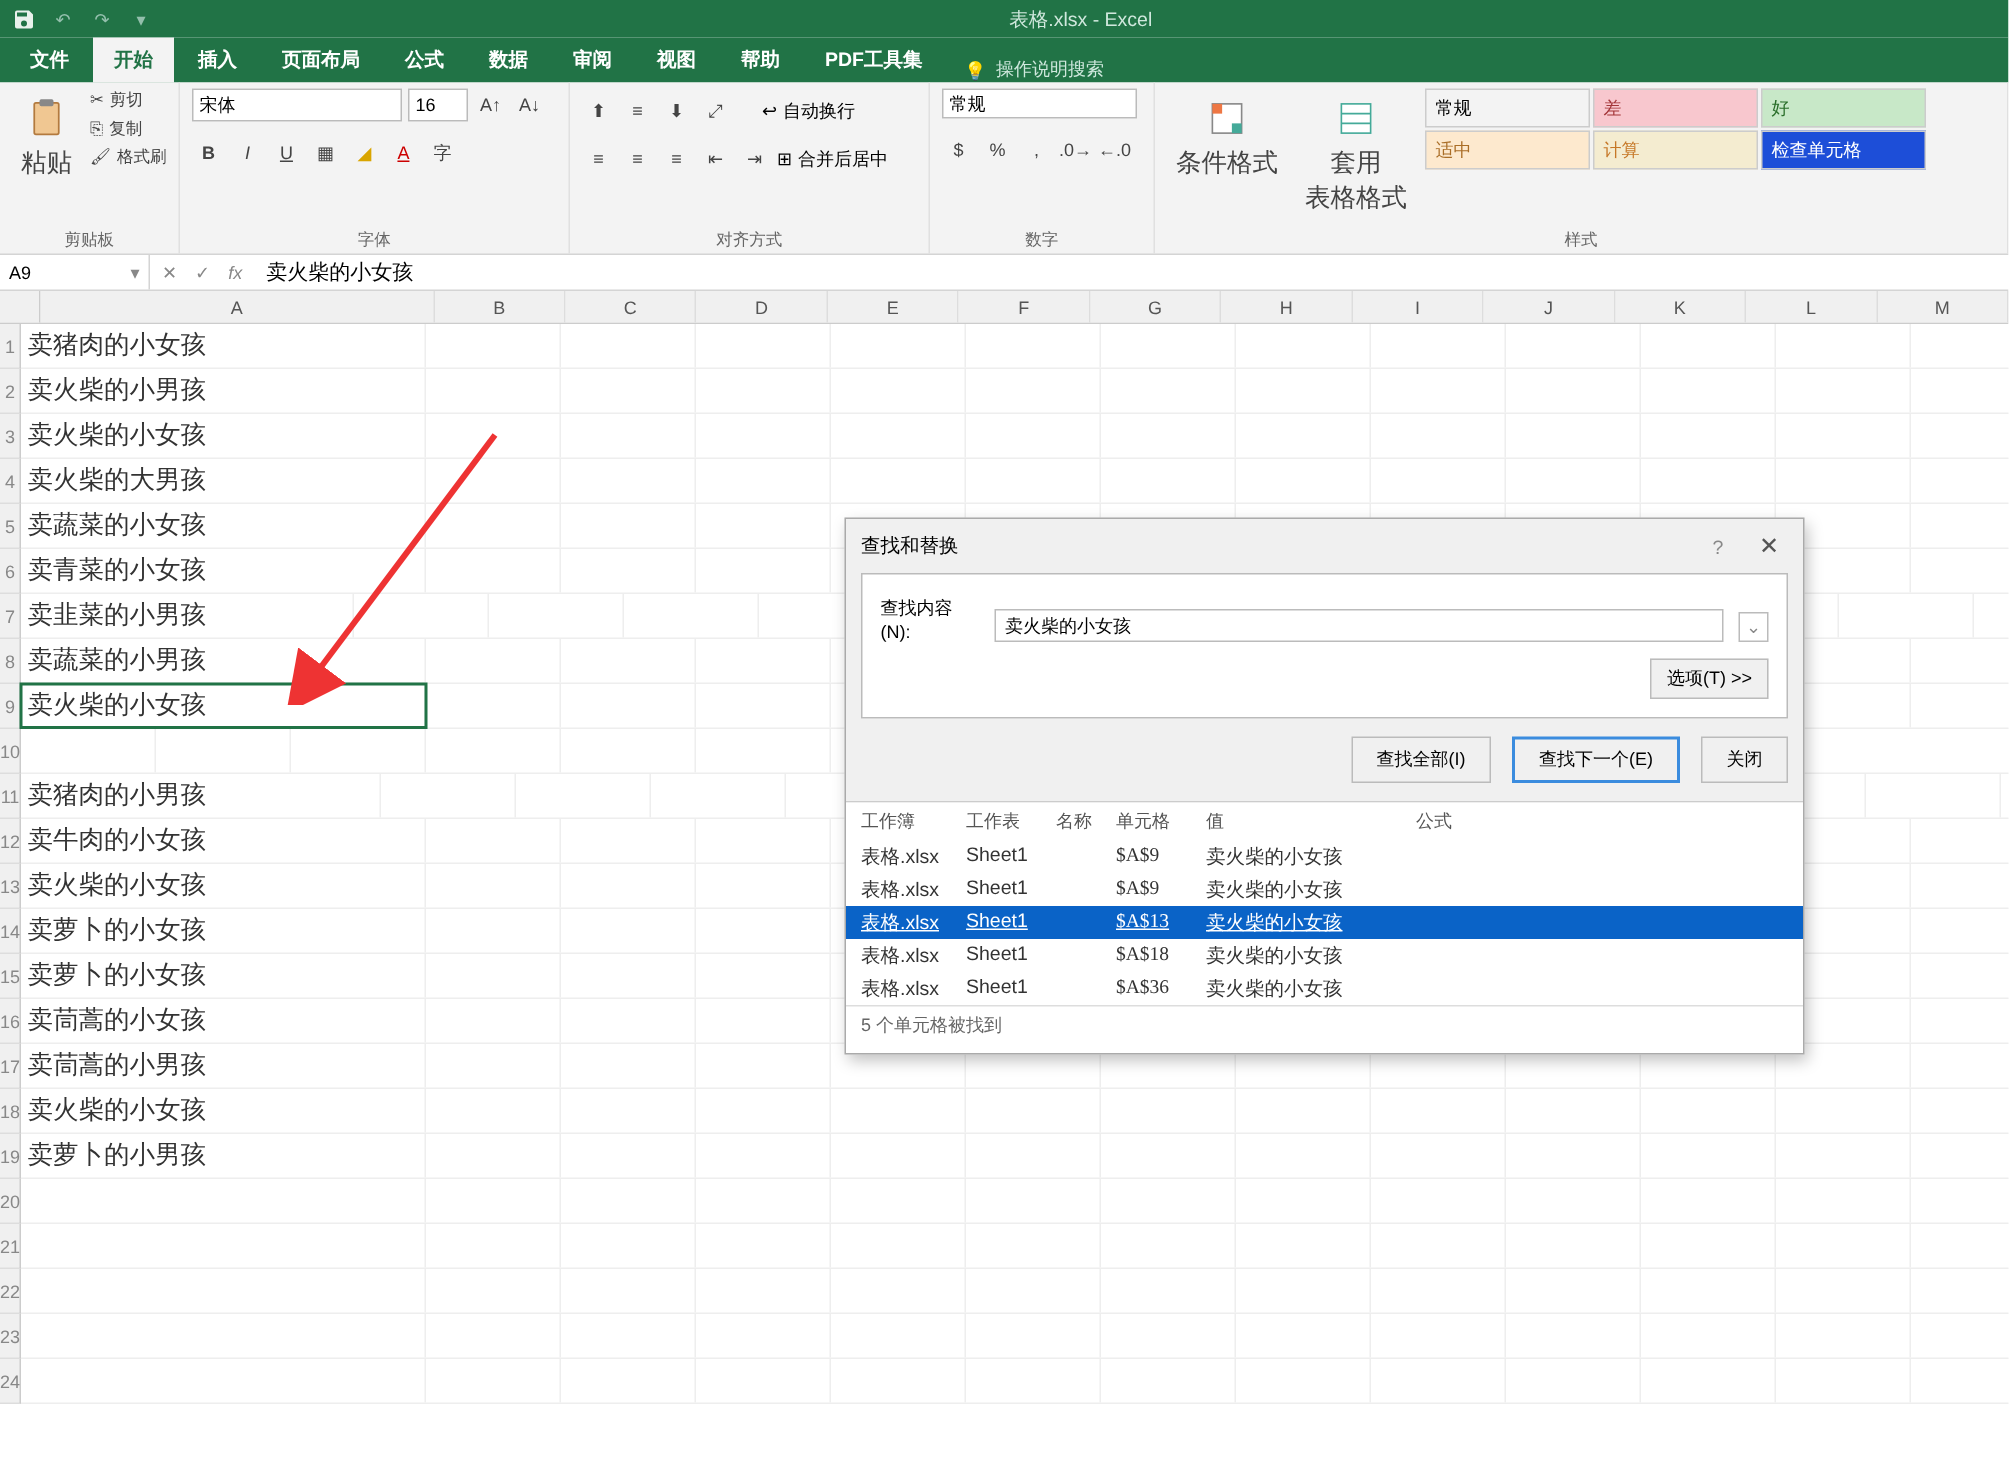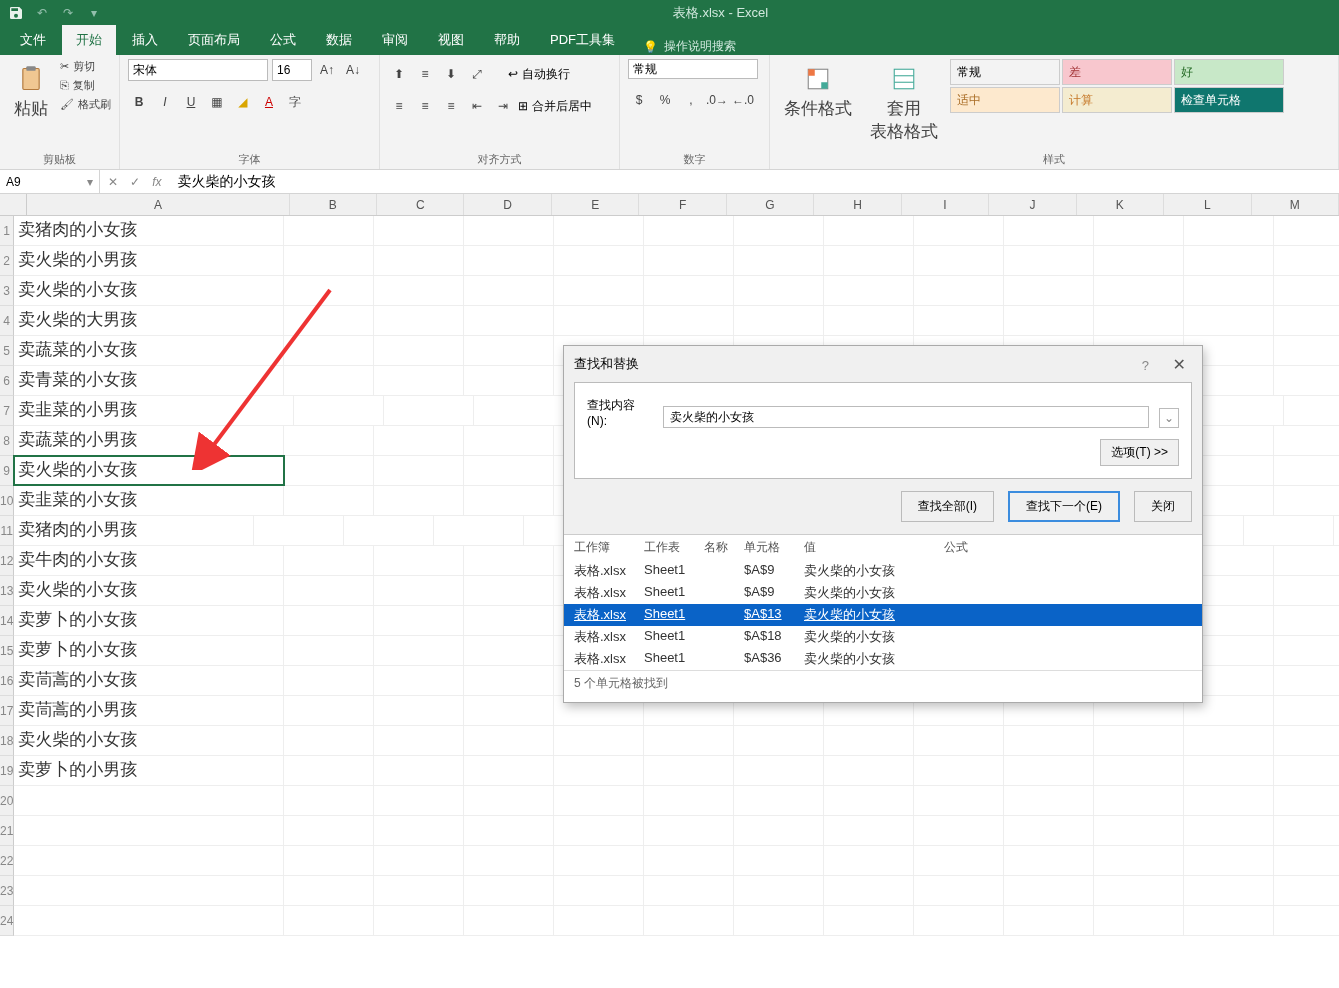--- a/index.html
+++ b/index.html
@@ -6,21 +6,21 @@
 body { background: #fff; font-size: 12px; overflow: hidden; width: 1339px; height: 988px; position: relative; }
 
 
 .titlebar { background: #217346; height: 25px; display: flex; align-items: center; color: #fff; }
 .qat { display: flex; align-items: center; padding-left: 8px; gap: 10px; }
 .qat .icon { width: 16px; height: 16px; opacity: 0.9; display: flex; align-items: center; justify-content: center; }
 .title-center { flex: 1; text-align: center; font-size: 13px; color: #d0e8dd; }
 
 
 .ribbon-tabs { background: #217346; height: 30px; display: flex; align-items: flex-end; padding-left: 6px; gap: 2px; color: #fff; }
-.ribbon-tab { padding: 6px 14px; font-size: 13px; cursor: pointer; }
+.ribbon-tab { padding: 6px 14px; font-size: 13px; cursor: pointer; font-weight: bold; }
 .ribbon-tab.active { background: #f3f3f3; color: #217346; }
 .ribbon-search { display: flex; align-items: center; margin-left: 12px; gap: 6px; color: #cfe8dd; }
 
 
 .ribbon { background: #f3f3f3; border-bottom: 1px solid #d4d4d4; height: 115px; display: flex; }
 .ribbon-group { border-right: 1px solid #e0e0e0; padding: 4px 8px 2px 8px; display: flex; flex-direction: column; justify-content: space-between; }
 .ribbon-group-label { text-align: center; font-size: 11px; color: #666; padding-top: 2px; }
 .group-content { display: flex; align-items: flex-start; gap: 6px; flex: 1; }
 .big-btn { display: flex; flex-direction: column; align-items: center; justify-content: flex-end; padding: 4px 6px; font-size: 17px; color: #444; }
 .big-btn .icon-box { width: 32px; height: 32px; margin-bottom: 2px; display: flex; align-items: center; justify-content: center; }
@@ -70,21 +70,21 @@
 .dlg-btn.primary { border: 2px solid #3b8cde; }
 
 .results { background: #fff; margin: 0; padding: 0 0 6px 0; }
 .results-header { display: flex; padding: 4px 10px; font-size: 12px; color: #555; }
 .results-row { display: flex; padding: 2px 10px; font-size: 13px; color: #333; }
 .results-row.selected { background: #0a63c7; color: #fff; }
 .results-row.selected span { text-decoration: underline; }
 .col-wb { width: 70px; }
 .col-ws { width: 60px; }
 .col-nm { width: 40px; }
-.col-cell { width: 60px; }
+.col-cell { width: 60px; font-family: Liberation Serif, serif; }
 .col-val { width: 140px; }
 .col-fm { flex: 1; }
 .results-status { padding: 4px 10px; font-size: 12px; color: #666; border-top: 1px solid #ddd; }
 
 
 .arrow { position: absolute; pointer-events: none; }
 
 svg.icon-svg { width: 100%; height: 100%; }
 </style>
 </head>
@@ -244,21 +244,21 @@
           </div>
         <span style="white-space:pre-line;text-align:center">套用
 表格格式</span>
       </div>
       <div style="display:grid;grid-template-columns:repeat(3,110px);gap:2px">
         <div class="style-cell">常规</div>
         <div class="style-cell" style="background:#f8c7ce;color:#a4373a">差</div>
         <div class="style-cell" style="background:#c8e8c8;color:#2a6e2a">好</div>
         <div class="style-cell" style="background:#fde9ce;color:#aa6e27">适中</div>
         <div class="style-cell" style="background:#f4ecd0;color:#c67828">计算</div>
-        <div class="style-cell" style="background:#0f766e;color:#fff">检查单元格</div>
+        <div class="style-cell" style="background:#1d4ed8;color:#fff">检查单元格</div>
       </div>
     </div>
     <div class="ribbon-group-label">样式</div>
   </div>
 </div>
 
 <div class="formula-bar">
   <div class="name-box">
     <span>A9</span>
     <span style="color:#888">▾</span>
@@ -400,21 +400,21 @@
           <div class="cell" style="width:90px"></div>
           <div class="cell" style="width:90px"></div>
           <div class="cell" style="width:90px"></div>
           <div class="cell" style="width:90px"></div>
           <div class="cell" style="width:90px"></div>
           <div class="cell" style="width:90px"></div>
           <div class="cell" style="width:90px"></div>
           <div class="cell" style="width:90px"></div>
         </div>
         <div class="cell-row">
-          <div class="cell" style="width:280px">卖韭菜的小男孩</div>
+          <div class="cell" style="width:222px">卖韭菜的小男孩</div>
           <div class="cell" style="width:90px"></div>
           <div class="cell" style="width:90px"></div>
           <div class="cell" style="width:90px"></div>
           <div class="cell" style="width:90px"></div>
           <div class="cell" style="width:90px"></div>
           <div class="cell" style="width:90px"></div>
           <div class="cell" style="width:90px"></div>
           <div class="cell" style="width:90px"></div>
           <div class="cell" style="width:90px"></div>
           <div class="cell" style="width:90px"></div>
@@ -445,21 +445,20 @@
           <div class="cell" style="width:90px"></div>
           <div class="cell" style="width:90px"></div>
           <div class="cell" style="width:90px"></div>
           <div class="cell" style="width:90px"></div>
           <div class="cell" style="width:90px"></div>
           <div class="cell" style="width:90px"></div>
           <div class="cell" style="width:90px"></div>
           <div class="cell" style="width:90px"></div>
         </div>
         <div class="cell-row">
-          <div class="cell" style="width:270px">卖韭菜的小女孩</div>
           <div class="cell" style="width:90px"></div>
           <div class="cell" style="width:90px"></div>
           <div class="cell" style="width:90px"></div>
           <div class="cell" style="width:90px"></div>
           <div class="cell" style="width:90px"></div>
           <div class="cell" style="width:90px"></div>
           <div class="cell" style="width:90px"></div>
           <div class="cell" style="width:90px"></div>
           <div class="cell" style="width:90px"></div>
           <div class="cell" style="width:90px"></div>

